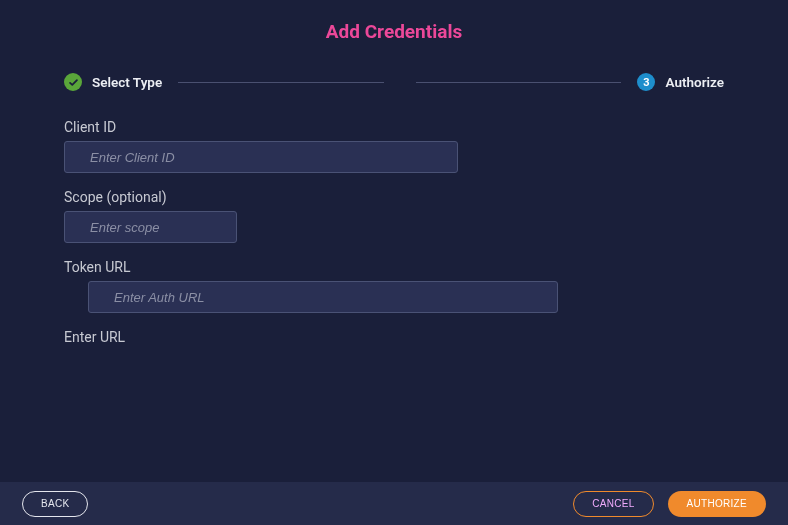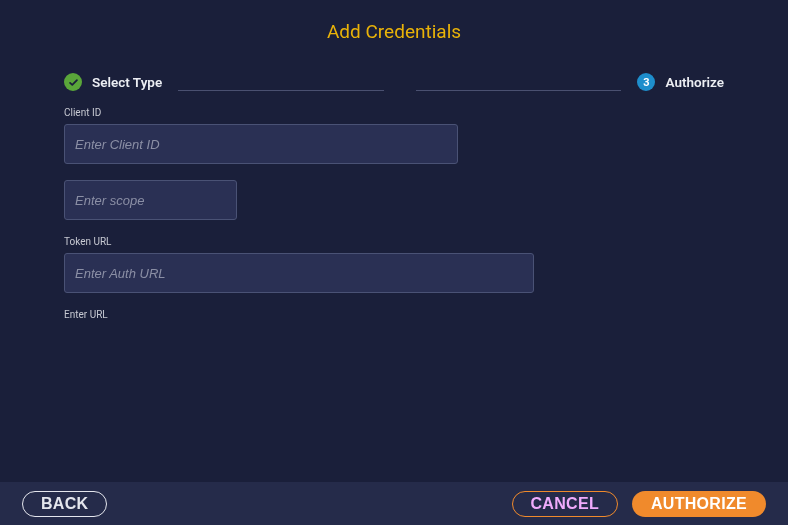--- a/index.html
+++ b/index.html
@@ -7,30 +7,30 @@
   body {
     background: #1a1f3a;
     color: #e4e6ed;
     font-family: -apple-system, BlinkMacSystemFont, "Segoe UI", Roboto, Arial, sans-serif;
     font-size: 13px;
     position: relative;
   }
   .title {
     text-align: center;
     font-size: 19px;
-    font-weight: 400;
-    color: #eab308;
+    font-weight: 700;
+    color: #ec4899;
     padding-top: 20px;
     padding-bottom: 30px;
   }
   .stepper {
     display: flex;
-    align-items: flex-end;
+    align-items: center;
     padding: 0 64px;
-    margin-bottom: 16px;
+    margin-bottom: 28px;
   }
   .step {
     display: flex;
     align-items: center;
     gap: 10px;
   }
   .step-icon {
     width: 18px;
     height: 18px;
     border-radius: 50%;
@@ -61,54 +61,54 @@
     background: #4a5070;
     margin: 0 16px;
   }
   .form {
     padding: 0 64px;
   }
   .field {
     margin-bottom: 16px;
   }
   .field-label {
-    font-size: 10px;
+    font-size: 14px;
     color: #c7c9d2;
     margin-bottom: 6px;
     display: block;
   }
   .field-input {
-    height: 40px;
+    height: 32px;
     background: #2a3054;
     border: 1px solid #4a5275;
     border-radius: 3px;
     color: #e4e6ed;
-    padding: 0 10px;
+    padding: 0 25px;
     font-size: 13px;
     outline: none;
   }
   .field-input::placeholder { color: #8b8fa5; font-style: italic; }
   .w-394 { width: 394px; }
   .w-173 { width: 173px; }
-  .w-470 { width: 470px; }
+  .w-470 { width: 470px; margin-left: 24px; }
   .footer {
     position: absolute;
     left: 0; right: 0; bottom: 0;
     height: 43px;
     background: #252b4a;
     display: flex;
     align-items: center;
     padding: 0 22px;
   }
   .btn {
     height: 26px;
     border-radius: 13px;
     padding: 0 18px;
-    font-size: 16px;
-    font-weight: 700;
+    font-size: 10px;
+    font-weight: 400;
     letter-spacing: 0.3px;
     cursor: pointer;
     display: inline-flex;
     align-items: center;
     justify-content: center;
     border: 1.5px solid transparent;
     background: transparent;
   }
   .btn-back {
     border-color: #e4e6ed;
@@ -149,20 +149,21 @@
 
 <div class="form">
 
   <div class="field">
     <label class="field-label">Client ID</label>
     <input class="field-input w-394" type="text" placeholder="Enter Client ID" style="">
   </div>
 
 
   <div class="field">
+    <label class="field-label">Scope (optional)</label>
     <input class="field-input w-173" type="text" placeholder="Enter scope" style="">
   </div>
 
   <div class="field">
     <label class="field-label">Token URL</label>
     <input class="field-input w-470" type="text" placeholder="Enter Auth URL" style="">
   </div>
 
   <div class="field">
     <label class="field-label">Enter URL</label>

